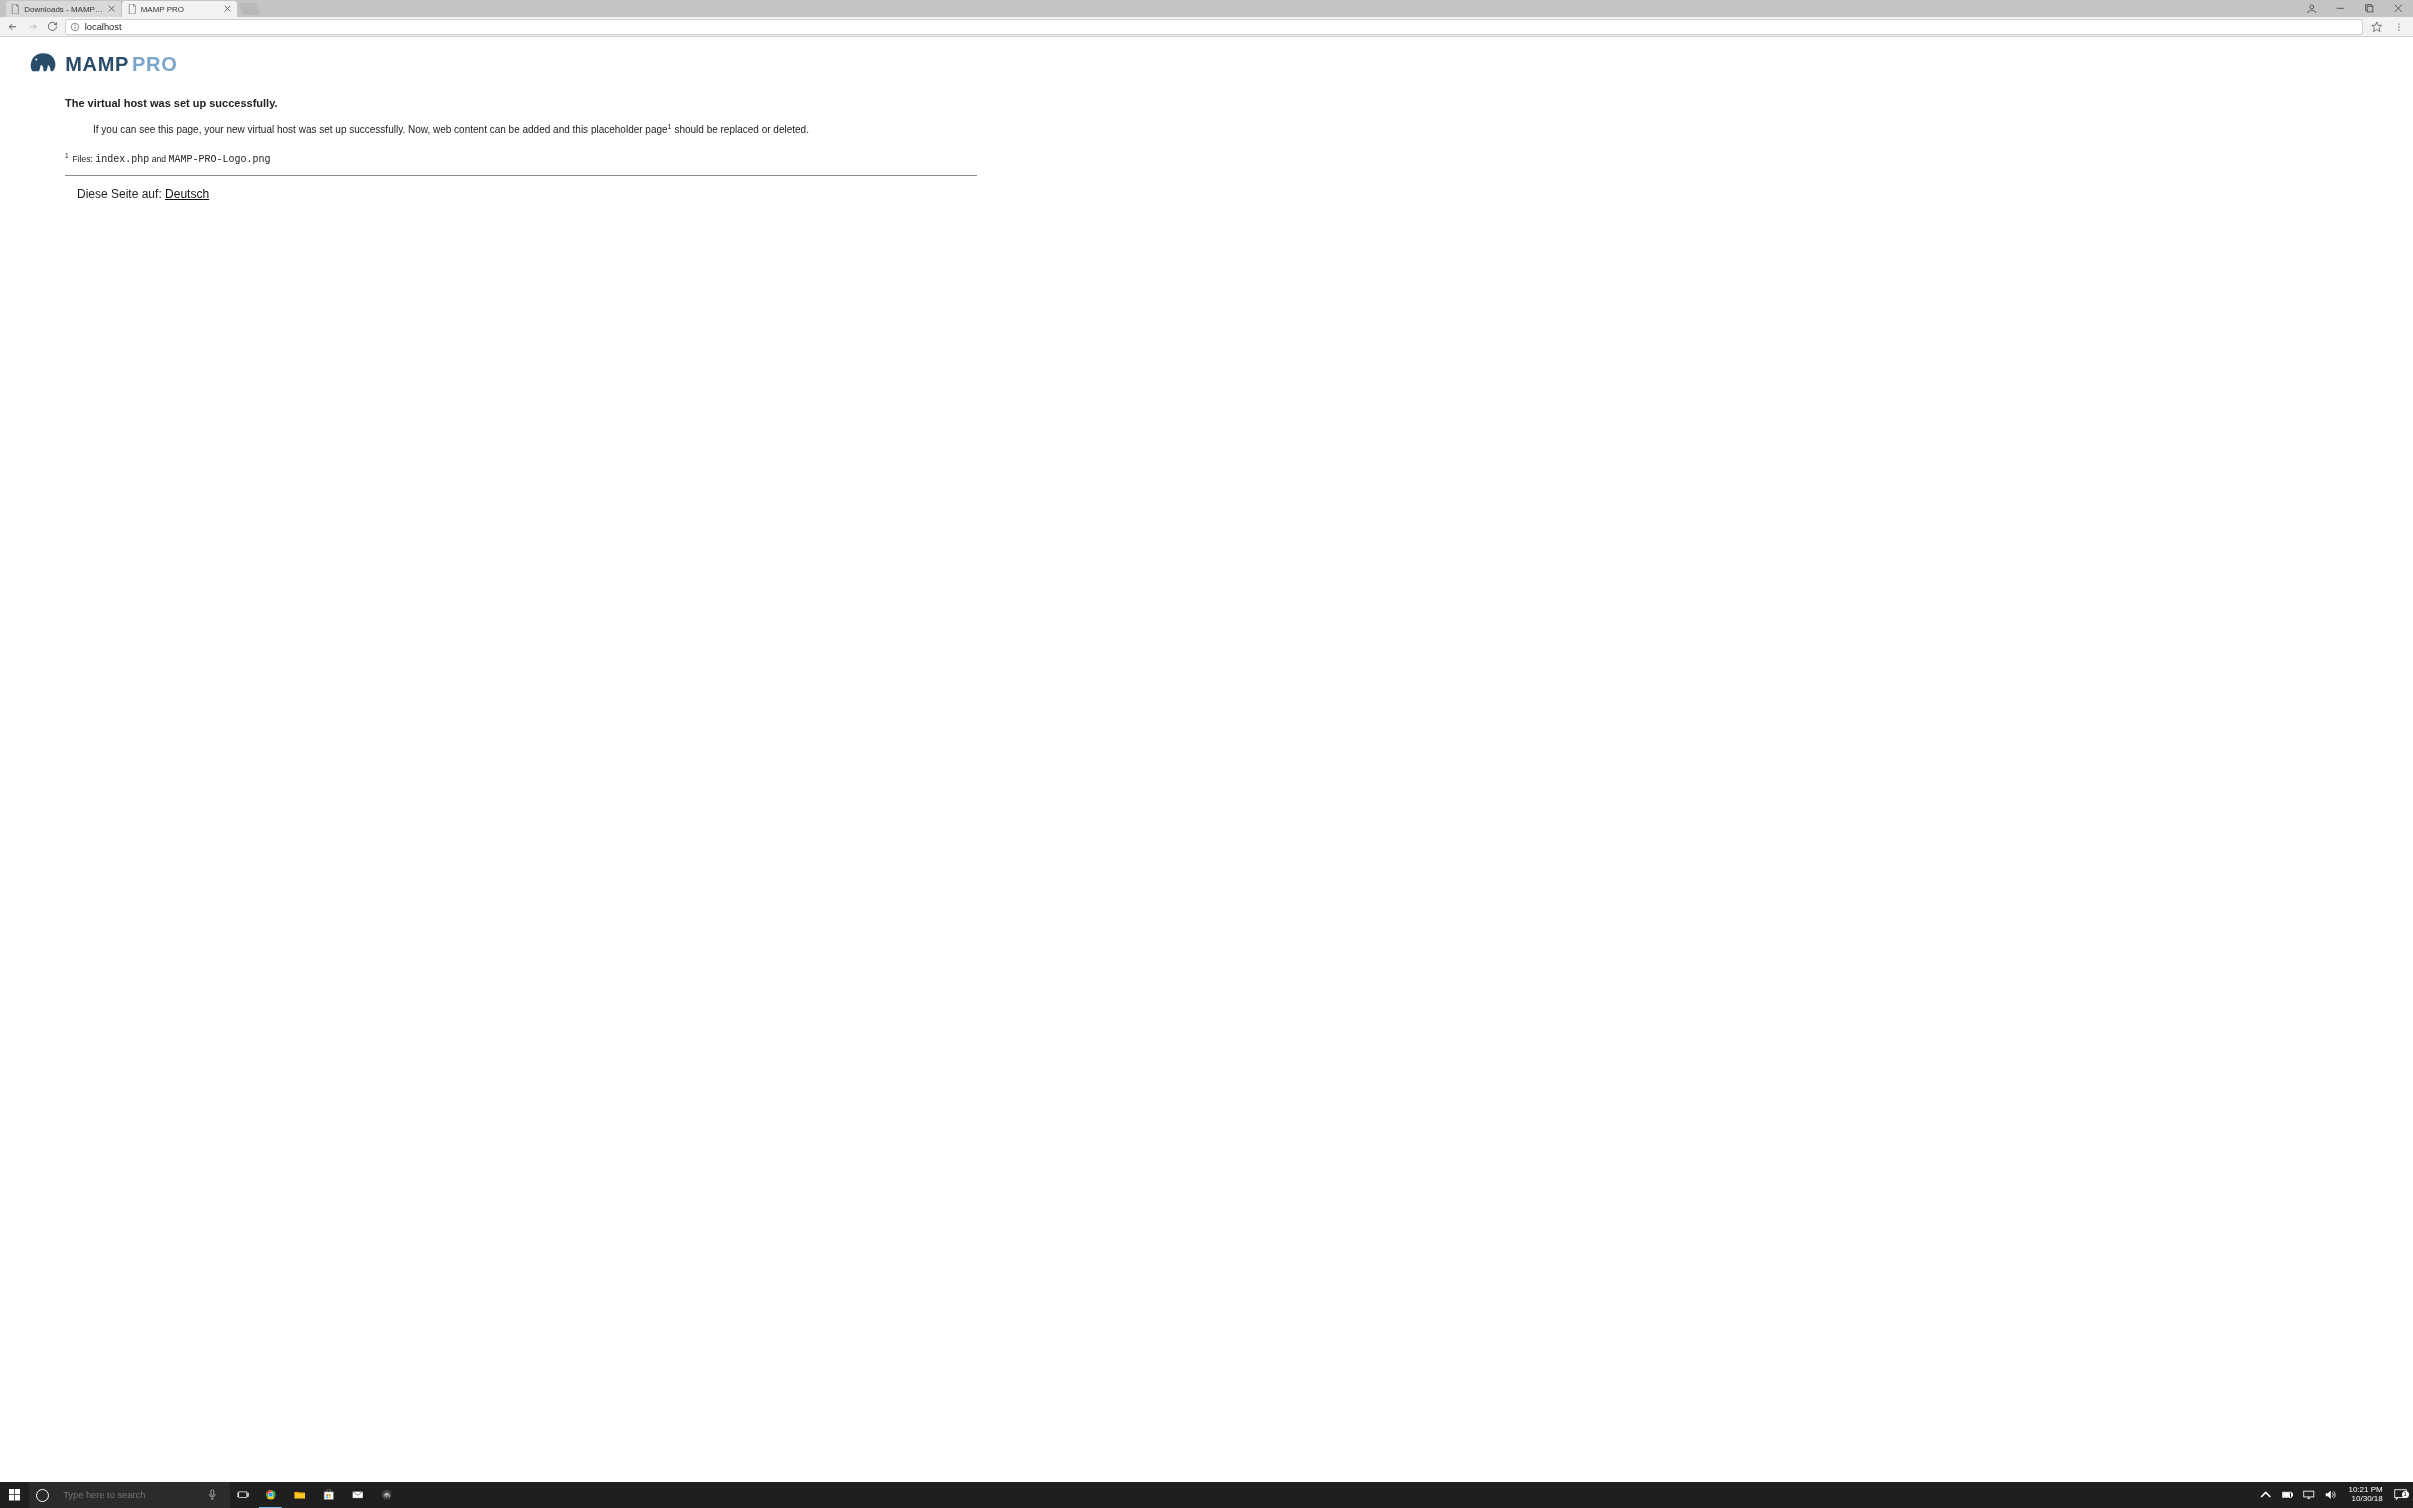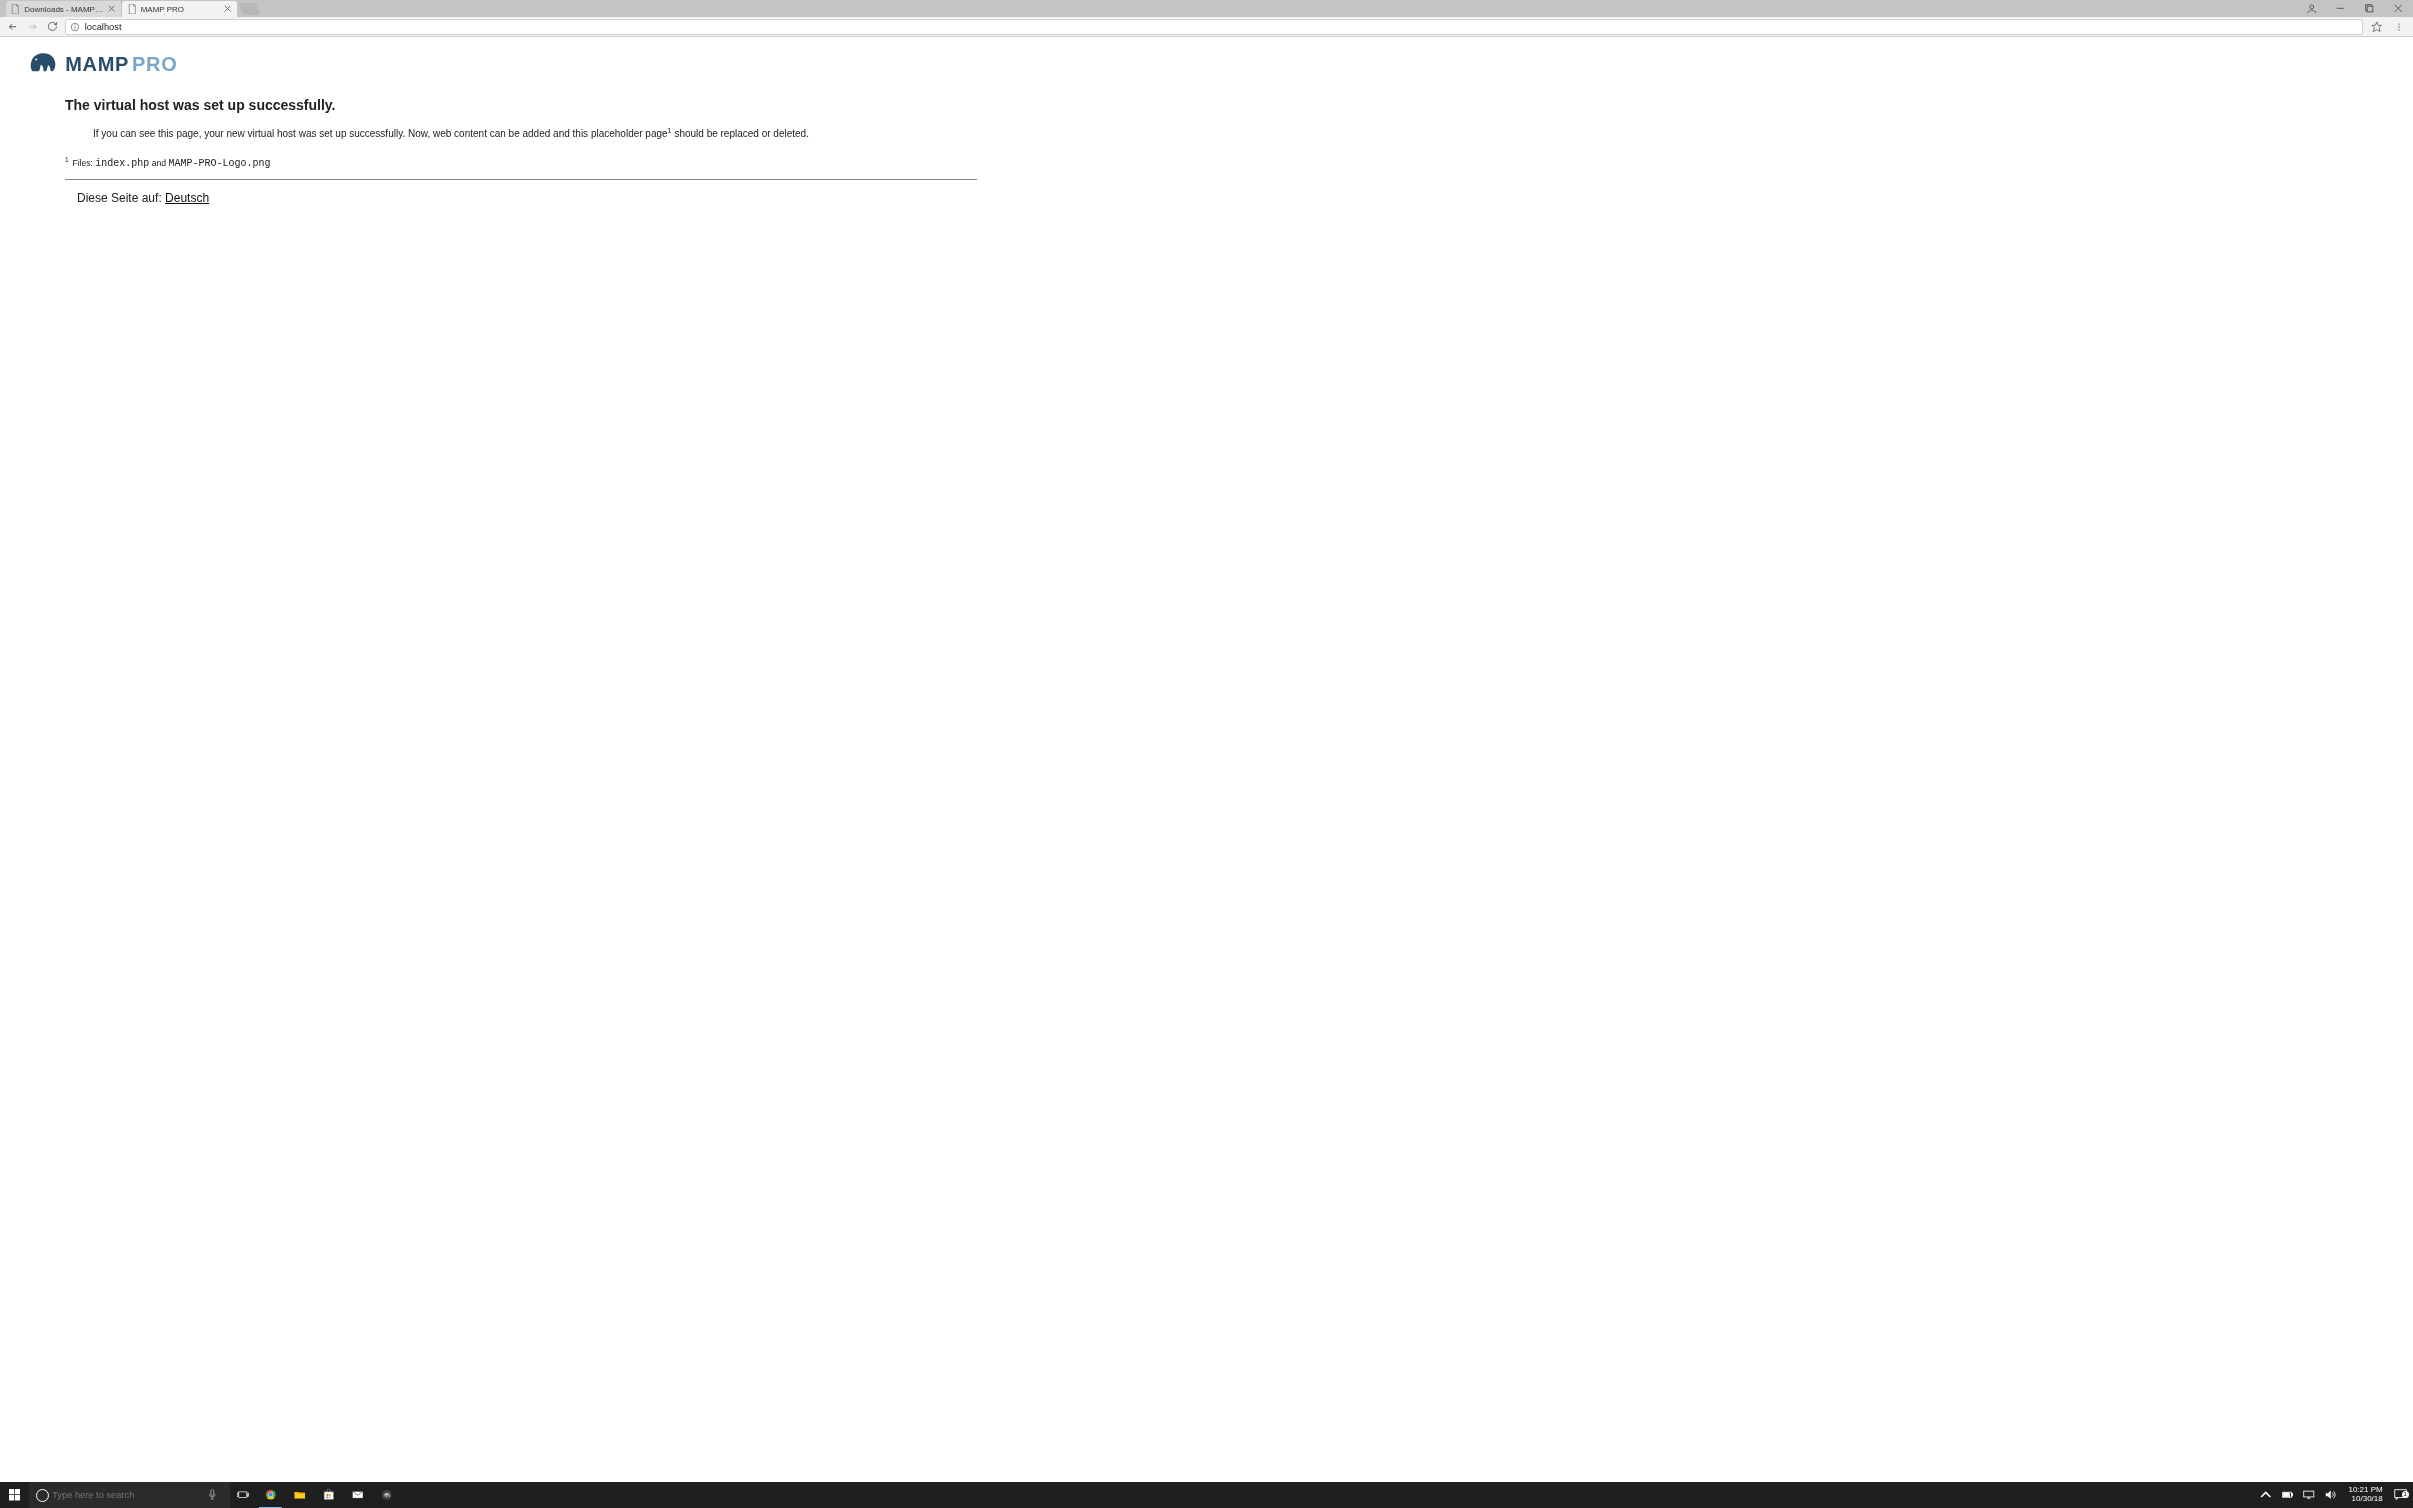--- a/index.html
+++ b/index.html
@@ -36,37 +36,37 @@
 
   
   .page { flex: 1; overflow: auto; background: #fff; padding: 14.4px 29px; }
   .logo { display:flex; align-items:center; gap: 7.2px; margin-bottom: 20px; }
   .logo-elephant { width: 29px; height: 26px; }
   .logo-text { font-size: 20px; font-weight: 800; letter-spacing: 0.7px; }
   .logo-text .mamp { color: #2a4c6b; }
   .logo-text .pro { color: #7ba6c9; font-weight: 700; margin-left: 2.9px; }
 
   .content { padding-left: 36px; max-width: 948px; color: #222; }
-  .heading { font-size: 14px; font-weight: bold; margin-bottom: 13px; }
+  .heading { font-size: 11px; font-weight: bold; margin-bottom: 13px; }
   .para { font-size: 10px; line-height: 1.5; margin-bottom: 11.5px; margin-left: 28px; }
   .para sup { font-size: 7.2px; }
   .kv { font-size: 10px; line-height: 1.5; }
   .kv code, .footnote code { font-family: "Courier New", monospace; font-size: 10px; }
   .footnote { font-size: 8.6px; margin-top: 14.4px; color: #222; }
   .footnote sup { font-size: 6.5px; margin-right: 1.4px; }
   hr.sep { margin-top: 10px; margin-bottom: 11.5px; border: none; border-top: 0.7px solid #888; }
   .lang { font-size: 12px; margin-left: 12px; }
   .lang a { color: #111; text-decoration: underline; }
 
   
   .taskbar { height: 26px; background: #1f1f1f; display: flex; align-items: center; color: #fff; font-size: 8.6px; }
   .tb-btn { height: 26px; display:flex; align-items:center; justify-content:center; padding: 0 7.2px; }
   .tb-btn svg { width: 11.5px; height: 11.5px; }
   .start { width: 29px; }
-  .search-box { flex: 0 0 201px; height: 26px; background: #2b2b2b; display:flex; align-items:center; padding: 0 7.2px; gap: 3px; color: #aaa; }
+  .search-box { flex: 0 0 201px; height: 26px; background: #2b2b2b; display:flex; align-items:center; padding: 0 7.2px; gap: 14px; color: #aaa; }
   .search-box .cortana { width: 13px; height: 13px; border: 1.4px solid #fff; border-radius: 50%; }
   .search-box input { background: transparent; border: none; outline: none; color: #aaa; font-size: 9.3px; flex: 1; }
   .mic { width: 21.5px; display:flex; align-items:center; justify-content:center; }
   .task-icons { display:flex; align-items:center; }
   .task-icons .tb-btn { width: 29px; }
   .task-icons .chrome-ico { position: relative; }
   .task-icons .chrome-ico::after { content:''; position:absolute; bottom:0; left:2.9px; right:2.9px; height:1.4px; background:#76b9ed; }
   .spacer { flex: 1; }
   .tray { display:flex; align-items:center; gap: 2.9px; padding-right: 4.3px; }
   .tray .tb-btn { width: 18.7px; padding: 0; }

